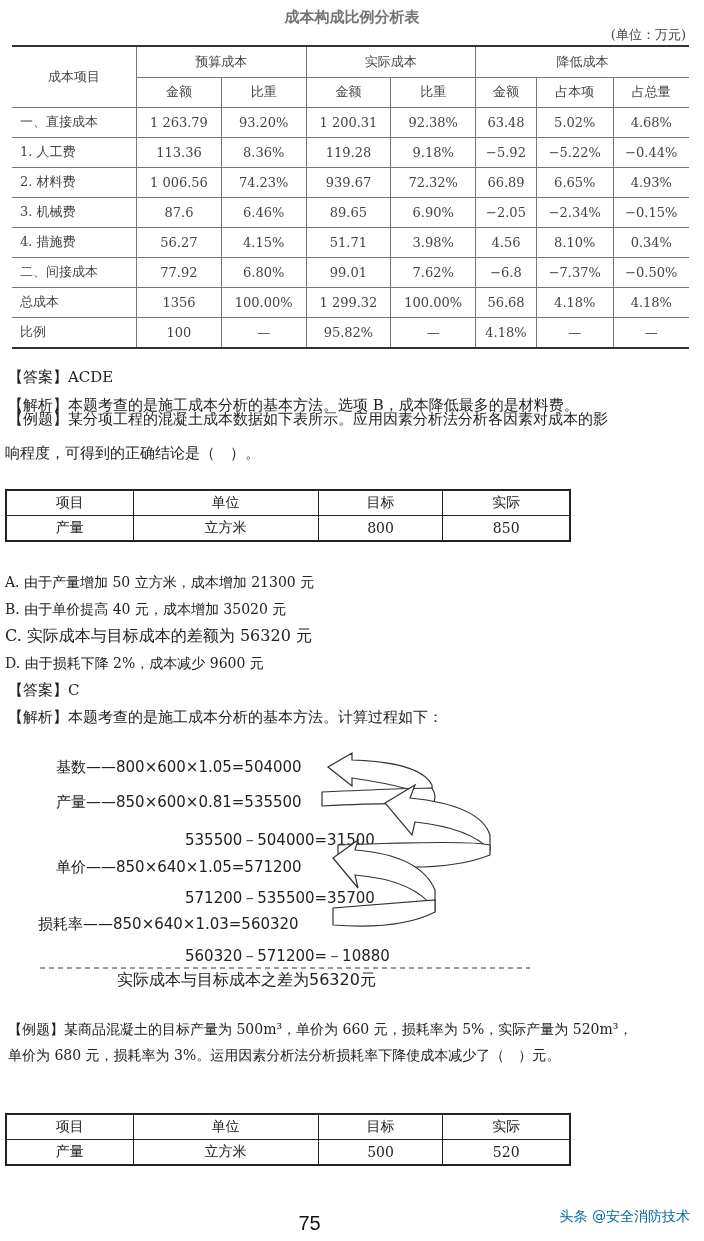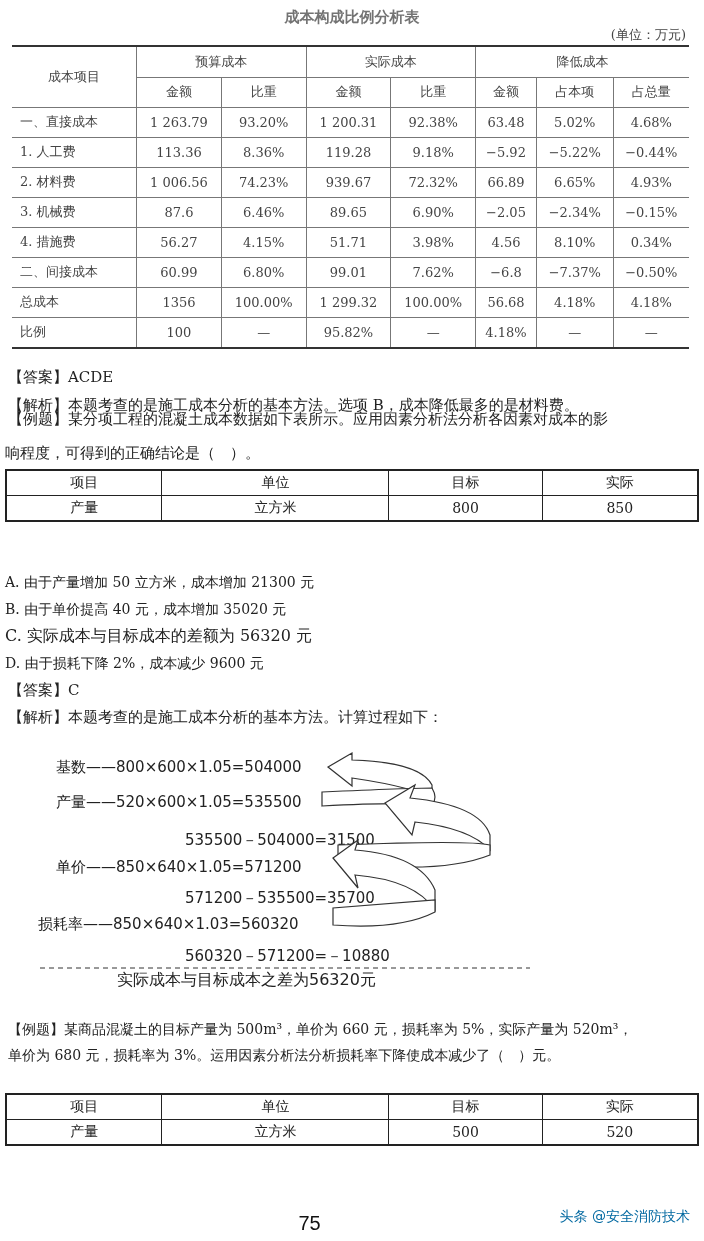--- a/index.html
+++ b/index.html
@@ -9,21 +9,21 @@
   .t1-title { left:0; width:704px; top:8px; text-align:center; font-size:15px; font-weight:bold; font-family:"DejaVu Sans",sans-serif; color:#737373; }
   .t1-unit { right:18px; top:26px; font-size:13px; color:#444; }
   table { border-collapse:collapse; }
   #t1 { position:absolute; left:12px; top:45px; width:677px; font-size:13px; color:#444; }
   #t1 td, #t1 th { border:1px solid #777; text-align:center; height:29px; padding:0; font-weight:normal; }
   #t1 { border-top:2px solid #333; border-bottom:2px solid #333; }
   #t1 tr > *:first-child { border-left:none; }
   #t1 tr > *:last-child { border-right:none; }
   #t1 td.lbl { text-align:left; padding-left:8px; }
   .p { position:absolute; left:8px; font-size:15px; line-height:20px; white-space:nowrap; color:#222; }
-  .t2 { position:absolute; left:5px; width:694px; font-size:14px; }
+  .t2 { position:absolute; left:5px; width:566px; font-size:14px;margin-top:20px; }
   .t2 td { border:1px solid #222; text-align:center; height:24px; padding:0; }
   .t2 { border:2px solid #222; }
   .calc { position:absolute; font-family:"DejaVu Sans",sans-serif; font-size:15px; white-space:nowrap; color:#222; }
   .footer-page { left:0; width:619px; top:1212px; text-align:center; font-size:20px; font-family:"Liberation Sans",sans-serif; color:#111; }
   .footer-wm { right:14px; top:1208px; font-size:14px; font-family:"DejaVu Sans",sans-serif; color:#0369a1; }
 </style>
 </head>
 <body>
 
 <div class="abs t1-title">成本构成比例分析表</div>
@@ -93,21 +93,21 @@
         <td>56.27</td>
         <td>4.15%</td>
         <td>51.71</td>
         <td>3.98%</td>
         <td>4.56</td>
         <td>8.10%</td>
         <td>0.34%</td>
       </tr>
       <tr>
         <td class="lbl">二、间接成本</td>
-        <td>60.99</td>
+        <td>77.92</td>
         <td>6.80%</td>
         <td>99.01</td>
         <td>7.62%</td>
         <td>−6.8</td>
         <td>−7.37%</td>
         <td>−0.50%</td>
       </tr>
       <tr>
         <td class="lbl">总成本</td>
         <td>1356</td>
@@ -154,21 +154,21 @@
   </table>
 
 <div class="p" style="top:572px;left:5px;font-size:14px">A. 由于产量增加 50 立方米，成本增加 21300 元</div>
 <div class="p" style="top:599px;left:5px;font-size:14px">B. 由于单价提高 40 元，成本增加 35020 元</div>
 <div class="p" style="top:626px;left:5px;font-size:16px">C. 实际成本与目标成本的差额为 56320 元</div>
 <div class="p" style="top:653px;left:5px;font-size:14px">D. 由于损耗下降 2%，成本减少 9600 元</div>
 <div class="p" style="top:680px">【答案】C</div>
 <div class="p" style="top:707px">【解析】本题考查的是施工成本分析的基本方法。计算过程如下：</div>
 
 <div class="calc" style="left:56px;top:758px">基数——800×600×1.05=504000</div>
-<div class="calc" style="left:56px;top:793px">产量——520×600×1.05=535500</div>
+<div class="calc" style="left:56px;top:793px">产量——850×600×0.81=535500</div>
 <div class="calc" style="left:185px;top:831px">535500－504000=31500</div>
 <div class="calc" style="left:56px;top:858px">单价——850×640×1.05=571200</div>
 <div class="calc" style="left:185px;top:889px">571200－535500=35700</div>
 <div class="calc" style="left:38px;top:915px">损耗率——850×640×1.03=560320</div>
 <div class="calc" style="left:185px;top:947px">560320－571200=－10880</div>
 <div class="calc" style="left:117px;top:970px;font-size:16px">实际成本与目标成本之差为56320元</div>
 
 <svg class="abs" style="left:0;top:740px" width="704" height="240">
   <g fill="#fff" stroke="#333" stroke-width="1.2">
 

